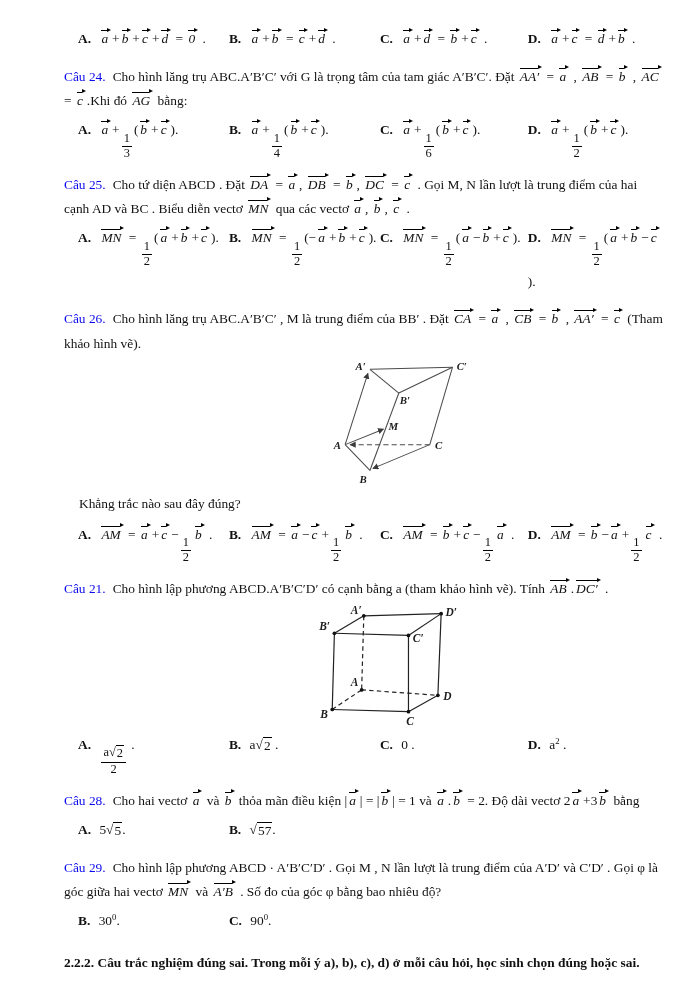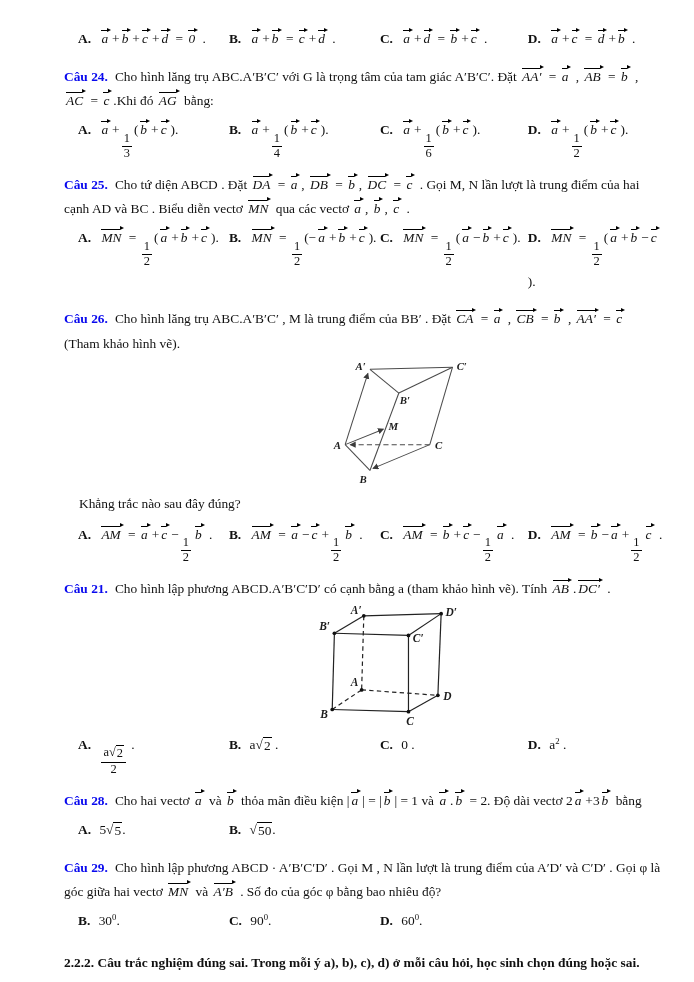--- a/index.html
+++ b/index.html
@@ -3,21 +3,21 @@
 <meta charset="utf-8">
 <style>
   html,body{margin:0;padding:0;background:#e8e8e8;}
   .page{
     width:694px;min-height:982px;margin:0 auto;background:#ffffff;
     box-sizing:border-box;padding:24px 30px 40px 64px;
     font-family:"Liberation Serif","DejaVu Serif",serif;
     font-size:13.4px;color:#111;
   }
   .para{margin:6px 0 4px 0;line-height:1.8;}
-  .qlab{color:var(--accent,#0000ee);font-weight:bold;margin-right:7px;}
+  .qlab{color:var(--accent,#0000ee);font-weight:normal;margin-right:7px;}
   .it{}
   .sechead{font-weight:bold;margin:18px 0 20px 0;line-height:1.5;}
   .qline{margin:2px 0 6px 0;padding-left:15px;line-height:1.8;}
   .optrow{display:grid;grid-template-columns:1.02fr 1.02fr 1fr 0.92fr;
     padding-left:14px;margin:2px 0 12px 0;line-height:2.0;align-items:start;}
   .olab{font-weight:bold;margin-right:5px;}
   
   .ova{position:relative;display:inline-block;font-style:italic;
     padding:2px 3px 0 1px;line-height:1.15;margin:0 1px;}
   .ova .bar{position:absolute;left:1px;right:4px;top:1px;border-top:1px solid #000;}
@@ -198,26 +198,25 @@
   </div>
 
   <p class="para"><span class="qlab">Câu 28.</span>Cho hai vectơ <span class="ova"><span class="ovt">a</span><span class="bar"></span><span class="tip"></span></span> và <span class="ova"><span class="ovt">b</span><span class="bar"></span><span class="tip"></span></span> thỏa mãn điều kiện |<span class="ova"><span class="ovt">a</span><span class="bar"></span><span class="tip"></span></span>| = |<span class="ova"><span class="ovt">b</span><span class="bar"></span><span class="tip"></span></span>| = 1 và <span class="ova"><span class="ovt">a</span><span class="bar"></span><span class="tip"></span></span>.<span class="ova"><span class="ovt">b</span><span class="bar"></span><span class="tip"></span></span> = 2. Độ dài vectơ 2<span class="ova"><span class="ovt">a</span><span class="bar"></span><span class="tip"></span></span>+3<span class="ova"><span class="ovt">b</span><span class="bar"></span><span class="tip"></span></span> bằng</p>
   <div class="optrow">
     <span><b class="olab">A.</b> 5<span class="sqrt">
           <span class="rs">√</span>
           <span class="rad">5</span>
         </span>.</span>
     <span><b class="olab">B.</b> <span class="sqrt">
           <span class="rs">√</span>
-          <span class="rad">50</span>
+          <span class="rad">57</span>
         </span>.</span>
   </div>
 
   <p class="para"><span class="qlab">Câu 29.</span>Cho hình lập phương <span class="it">ABCD</span> · <span class="it">A′B′C′D′</span> . Gọi <span class="it">M</span> , <span class="it">N</span> lần lượt là trung điểm của <span class="it">A′D′</span> và <span class="it">C′D′</span> . Gọi <span class="it">φ</span> là góc giữa hai vectơ <span class="ova"><span class="ovt">MN</span><span class="bar"></span><span class="tip"></span></span> và <span class="ova"><span class="ovt">A′B</span><span class="bar"></span><span class="tip"></span></span> . Số đo của góc <span class="it">φ</span> bằng bao nhiêu độ?</p>
   <div class="optrow">
     <span><b class="olab">B.</b> 30<sup class="sup">0</sup>.</span>
     <span><b class="olab">C.</b> 90<sup class="sup">0</sup>.</span>
-    <span><b class="olab">D.</b> 60<sup class="sup">0</sup>.</span>
   </div>
 
   <p class="sechead">2.2.2. Câu trắc nghiệm đúng sai. Trong mỗi ý a), b), c), d) ở mỗi câu hỏi, học sinh chọn đúng hoặc sai.</p>
 
 </div>
 
 </body></html>

